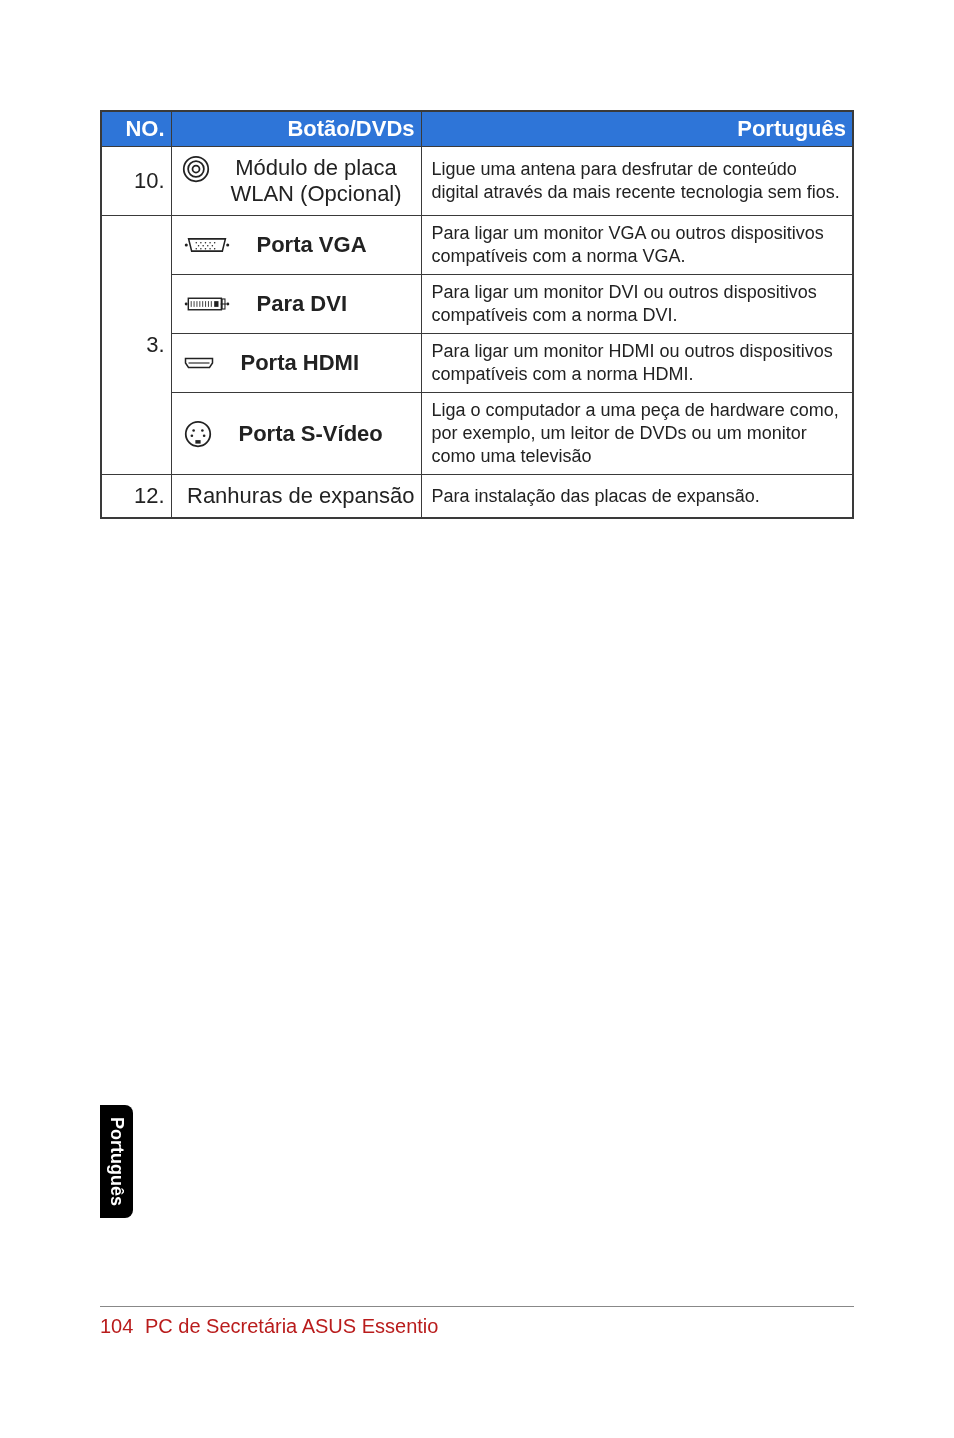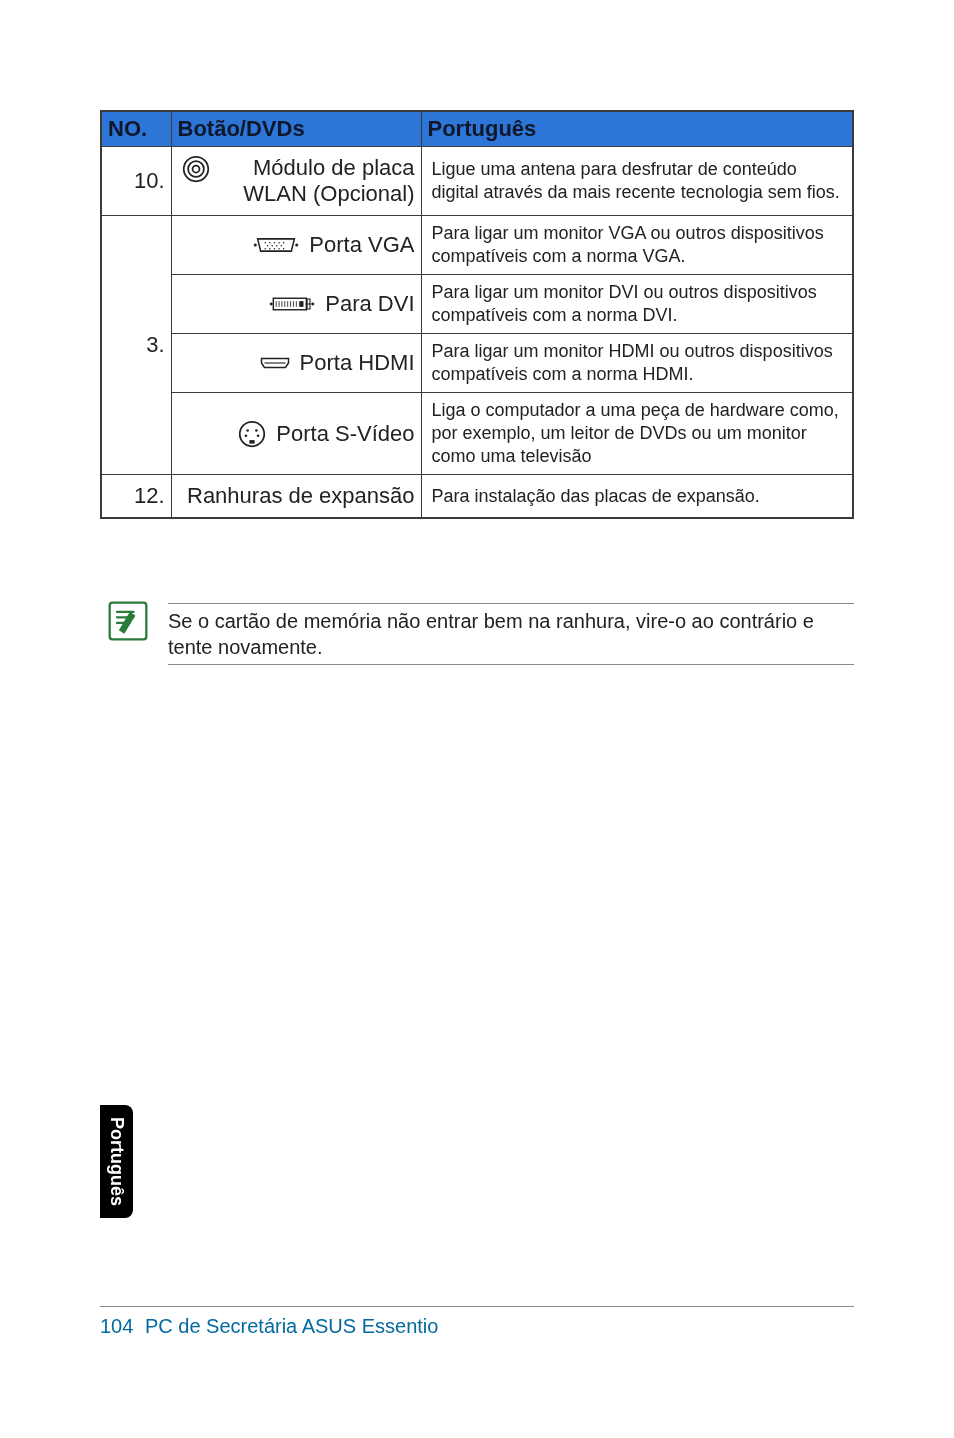--- a/index.html
+++ b/index.html
@@ -1,37 +1,37 @@
 <!DOCTYPE html>
 <html><head>
 <meta charset="utf-8">
 <style>
   * { box-sizing: border-box; margin: 0; padding: 0; }
   html, body { width: 954px; height: 1438px; background: #fff; font-family: Arial, Helvetica, sans-serif; color: #222; }
   .page { width: 954px; height: 1438px; position: relative; padding: 110px 100px 0 100px; }
   table.main { border-collapse: collapse; width: 100%; border: 2px solid #3a3a3a; }
   table.main th, table.main td { border: 1px solid #3a3a3a; vertical-align: middle; }
-  table.main th { background: #2E75D8; color: #0f172a; font-weight: bold; text-align: left; padding: 4px 6px; font-size: 22px; }
+  table.main th { background: #2E75D8; color: #ffffff; font-weight: bold; text-align: right; padding: 4px 6px; font-size: 22px; }
   td.no { text-align: right; width: 70px; font-size: 22px; padding: 0 6px; }
   td.bp { width: 250px; font-size: 22px; padding: 8px 6px; text-align: center; }
   td.desc { font-size: 18px; padding: 6px 10px; line-height: 1.28; }
-  .iconline { display: flex; align-items: center; justify-content: flex-end; gap: 10px; text-align: left; padding-left: 6px; }
-  .label-stack { text-align: right; }
+  .iconline { display: flex; align-items: center; justify-content: flex-start; gap: 27px; text-align: left; padding-left: 6px; font-weight: bold; }
+  .label-stack { text-align: center; }
   
   .icon-antenna { width: 28px; height: 28px; }
   .icon-vga, .icon-dvi { width: 46px; height: 20px; }
   .icon-hdmi { width: 30px; height: 12px; }
   .icon-svideo { width: 28px; height: 28px; }
   .note-block { margin-top: 80px; display: flex; align-items: flex-start; gap: 18px; padding-left: 6px; }
   .note-block hr.top, .note-block hr.bot { border: none; border-top: 1px solid #888; margin: 4px 0; }
   .note-text { font-size: 20px; line-height: 1.3; flex: 1; }
   .note-rule-wrap { flex: 1; }
   .note-icon { width: 44px; height: 44px; flex-shrink: 0; }
   .side-tab { position: absolute; left: 100px; bottom: 220px; background: #000; color: #fff; writing-mode: vertical-rl; padding: 12px 6px; font-size: 18px; font-weight: bold; border-radius: 0 8px 8px 0; }
-  .footer { position: absolute; left: 100px; right: 100px; bottom: 100px; border-top: 1px solid #888; padding-top: 8px; font-size: 20px; color: #0369a1; }
+  .footer { position: absolute; left: 100px; right: 100px; bottom: 100px; border-top: 1px solid #888; padding-top: 8px; font-size: 20px; color: #b91c1c; }
   .footer .pnum { display: inline-block; margin-right: 6px; }
   svg { display: block; }
 </style>
 </head>
 <body>
 
 <div class="page">
 
   <table class="main">
     <thead>
@@ -154,38 +154,20 @@
       </tr>
 
       <tr>
         <td class="no">12.</td>
         <td class="bp" style="text-align:right;">Ranhuras de expansão</td>
         <td class="desc">Para instalação das placas de expansão.</td>
       </tr>
     </tbody>
   </table>
 
-  <div class="note-block">
-    <span>
-      <svg class="note-icon" viewBox="0 0 48 48">
-        <rect x="4" y="4" width="40" height="40" rx="3" fill="none" stroke="#2a7a3a" stroke-width="2.5"></rect>
-        <g stroke="#2a7a3a" stroke-width="2.5" fill="none" stroke-linecap="round">
-          <line x1="12" y1="14" x2="30" y2="14"></line>
-          <line x1="12" y1="20" x2="30" y2="20"></line>
-          <line x1="12" y1="26" x2="26" y2="26"></line>
-        </g>
-        <path d="M32 18 L20 38 L14 34 L26 14 Z" fill="#2a7a3a"></path>
-      </svg>
-    </span>
-    <div class="note-rule-wrap">
-      <hr class="top">
-      <div class="note-text">Se o cartão de memória não entrar bem na ranhura, vire-o ao contrário e tente novamente.</div>
-      <hr class="bot">
-    </div>
-  </div>
 
   <div class="side-tab">Português</div>
 
   <div class="footer">
     <span class="pnum">104</span>
     <span>PC de Secretária ASUS Essentio</span>
   </div>
 
 </div>
 

